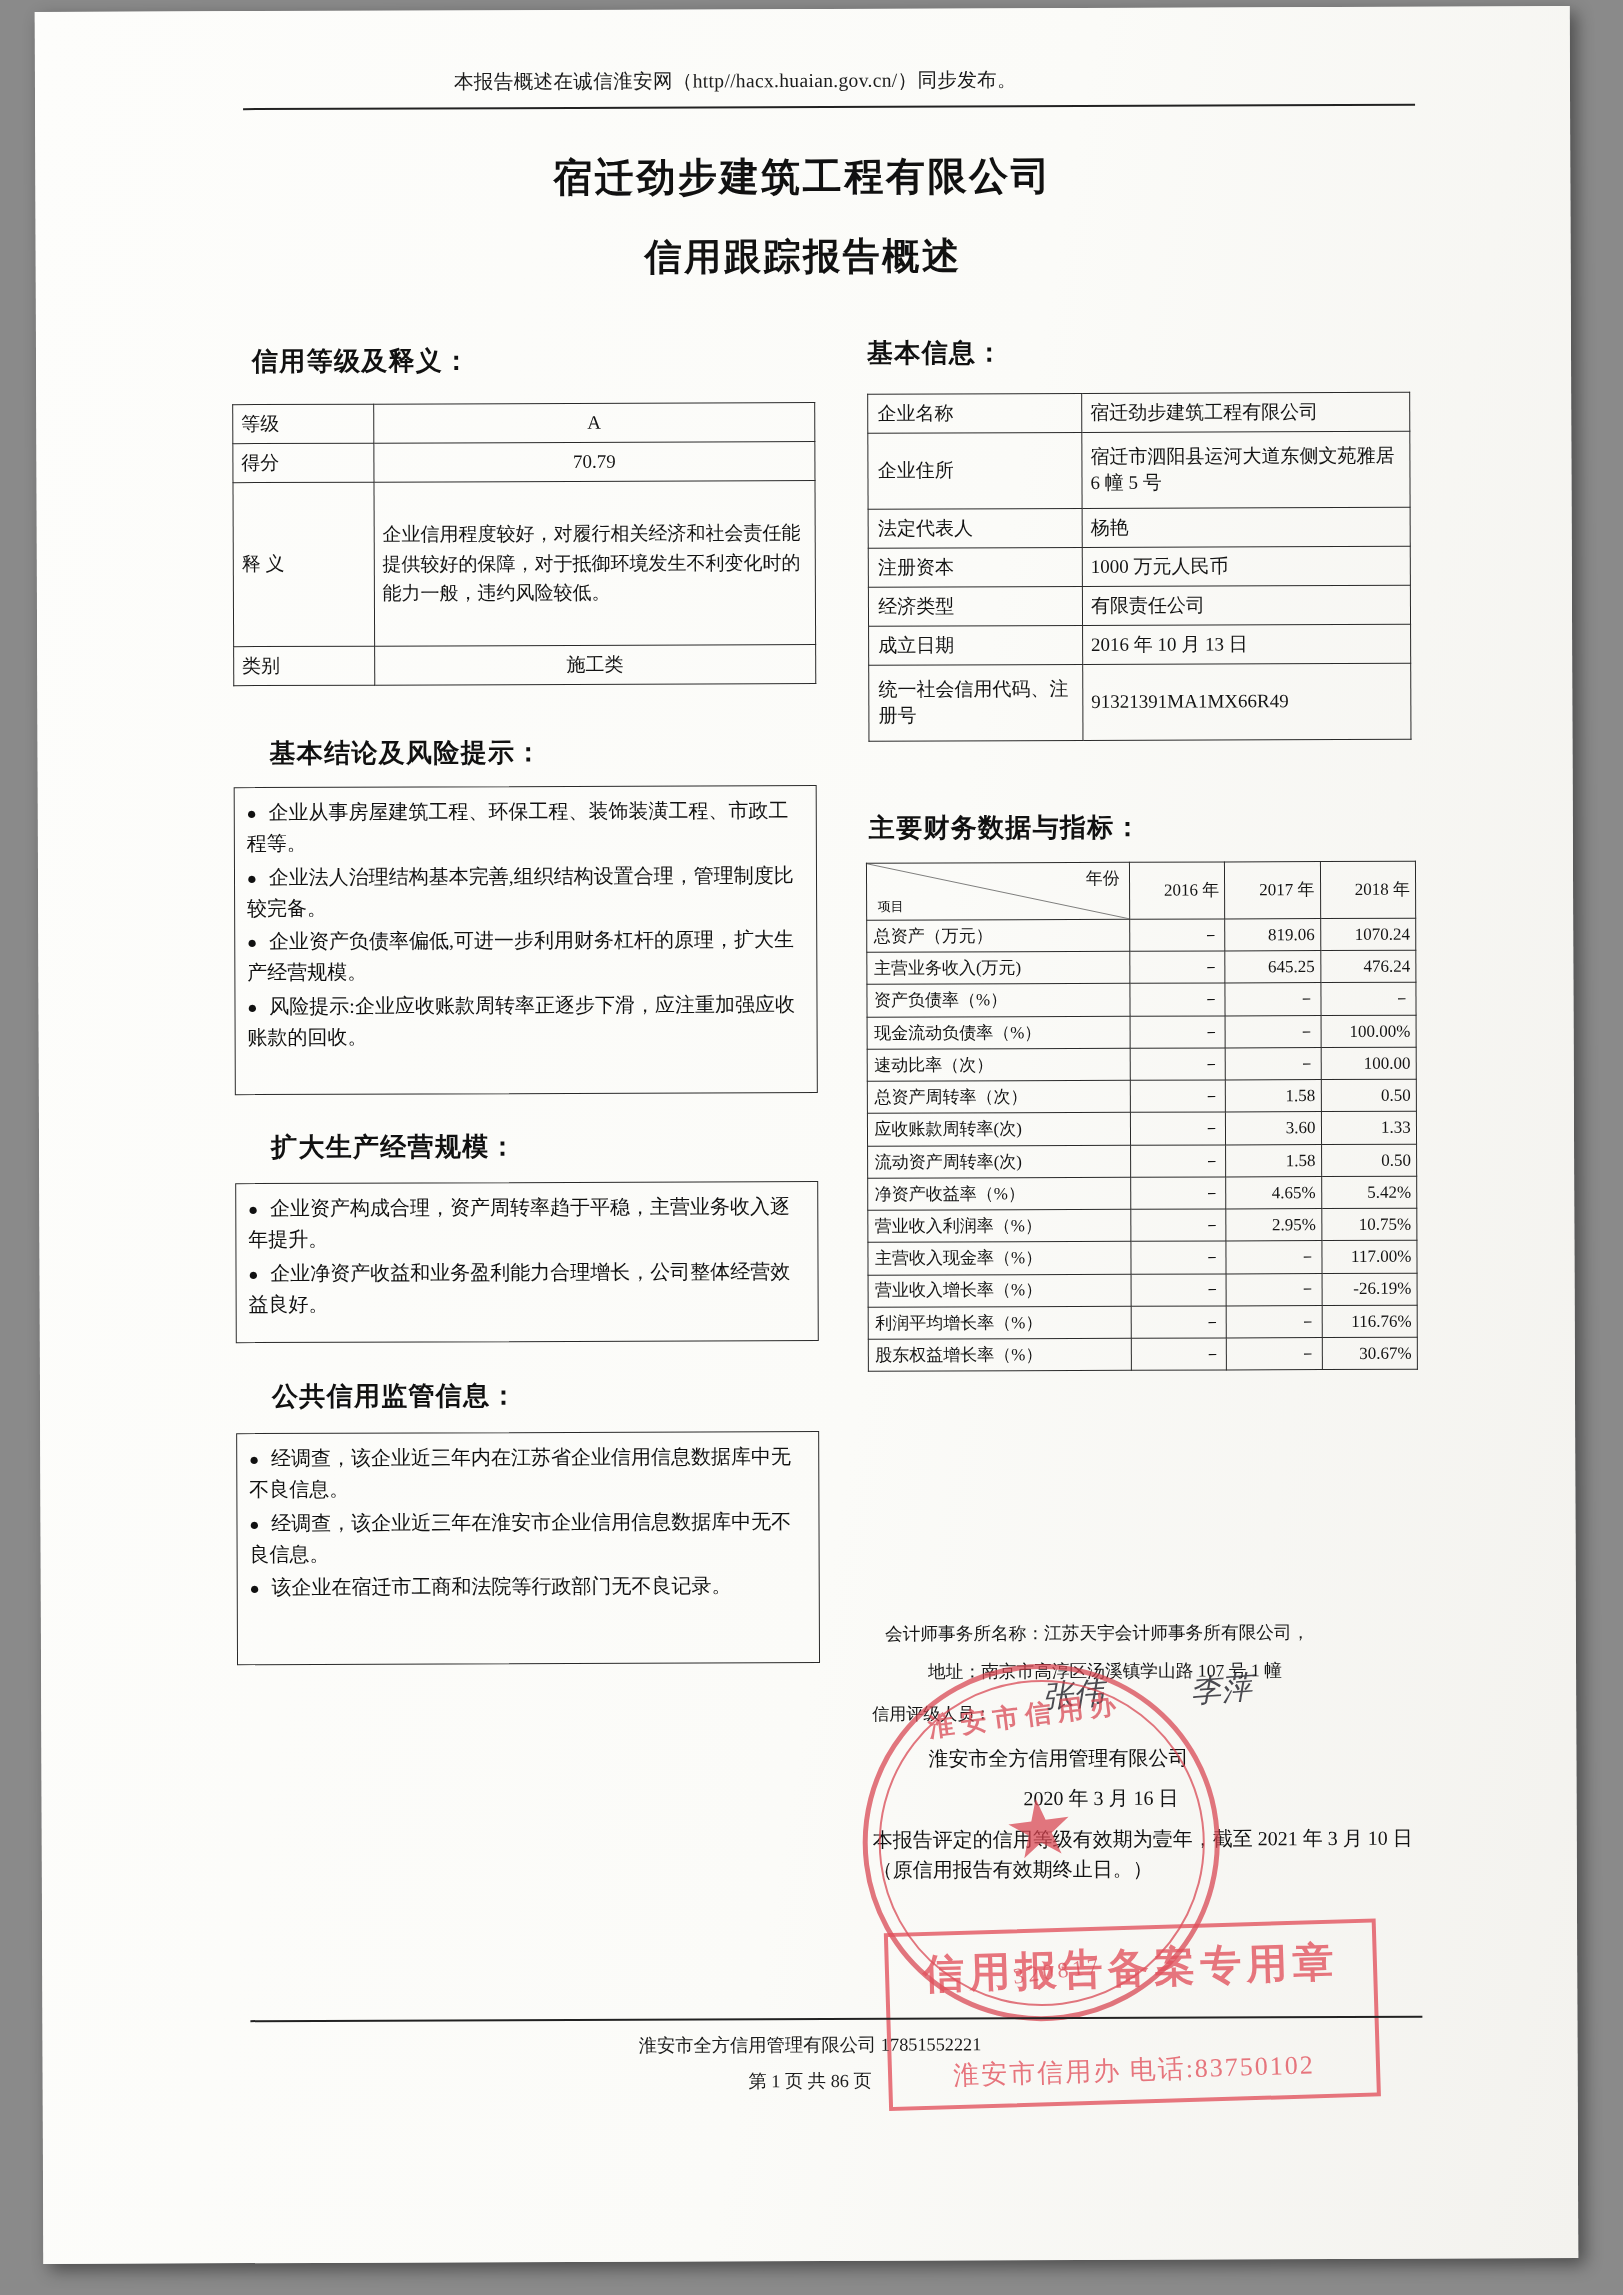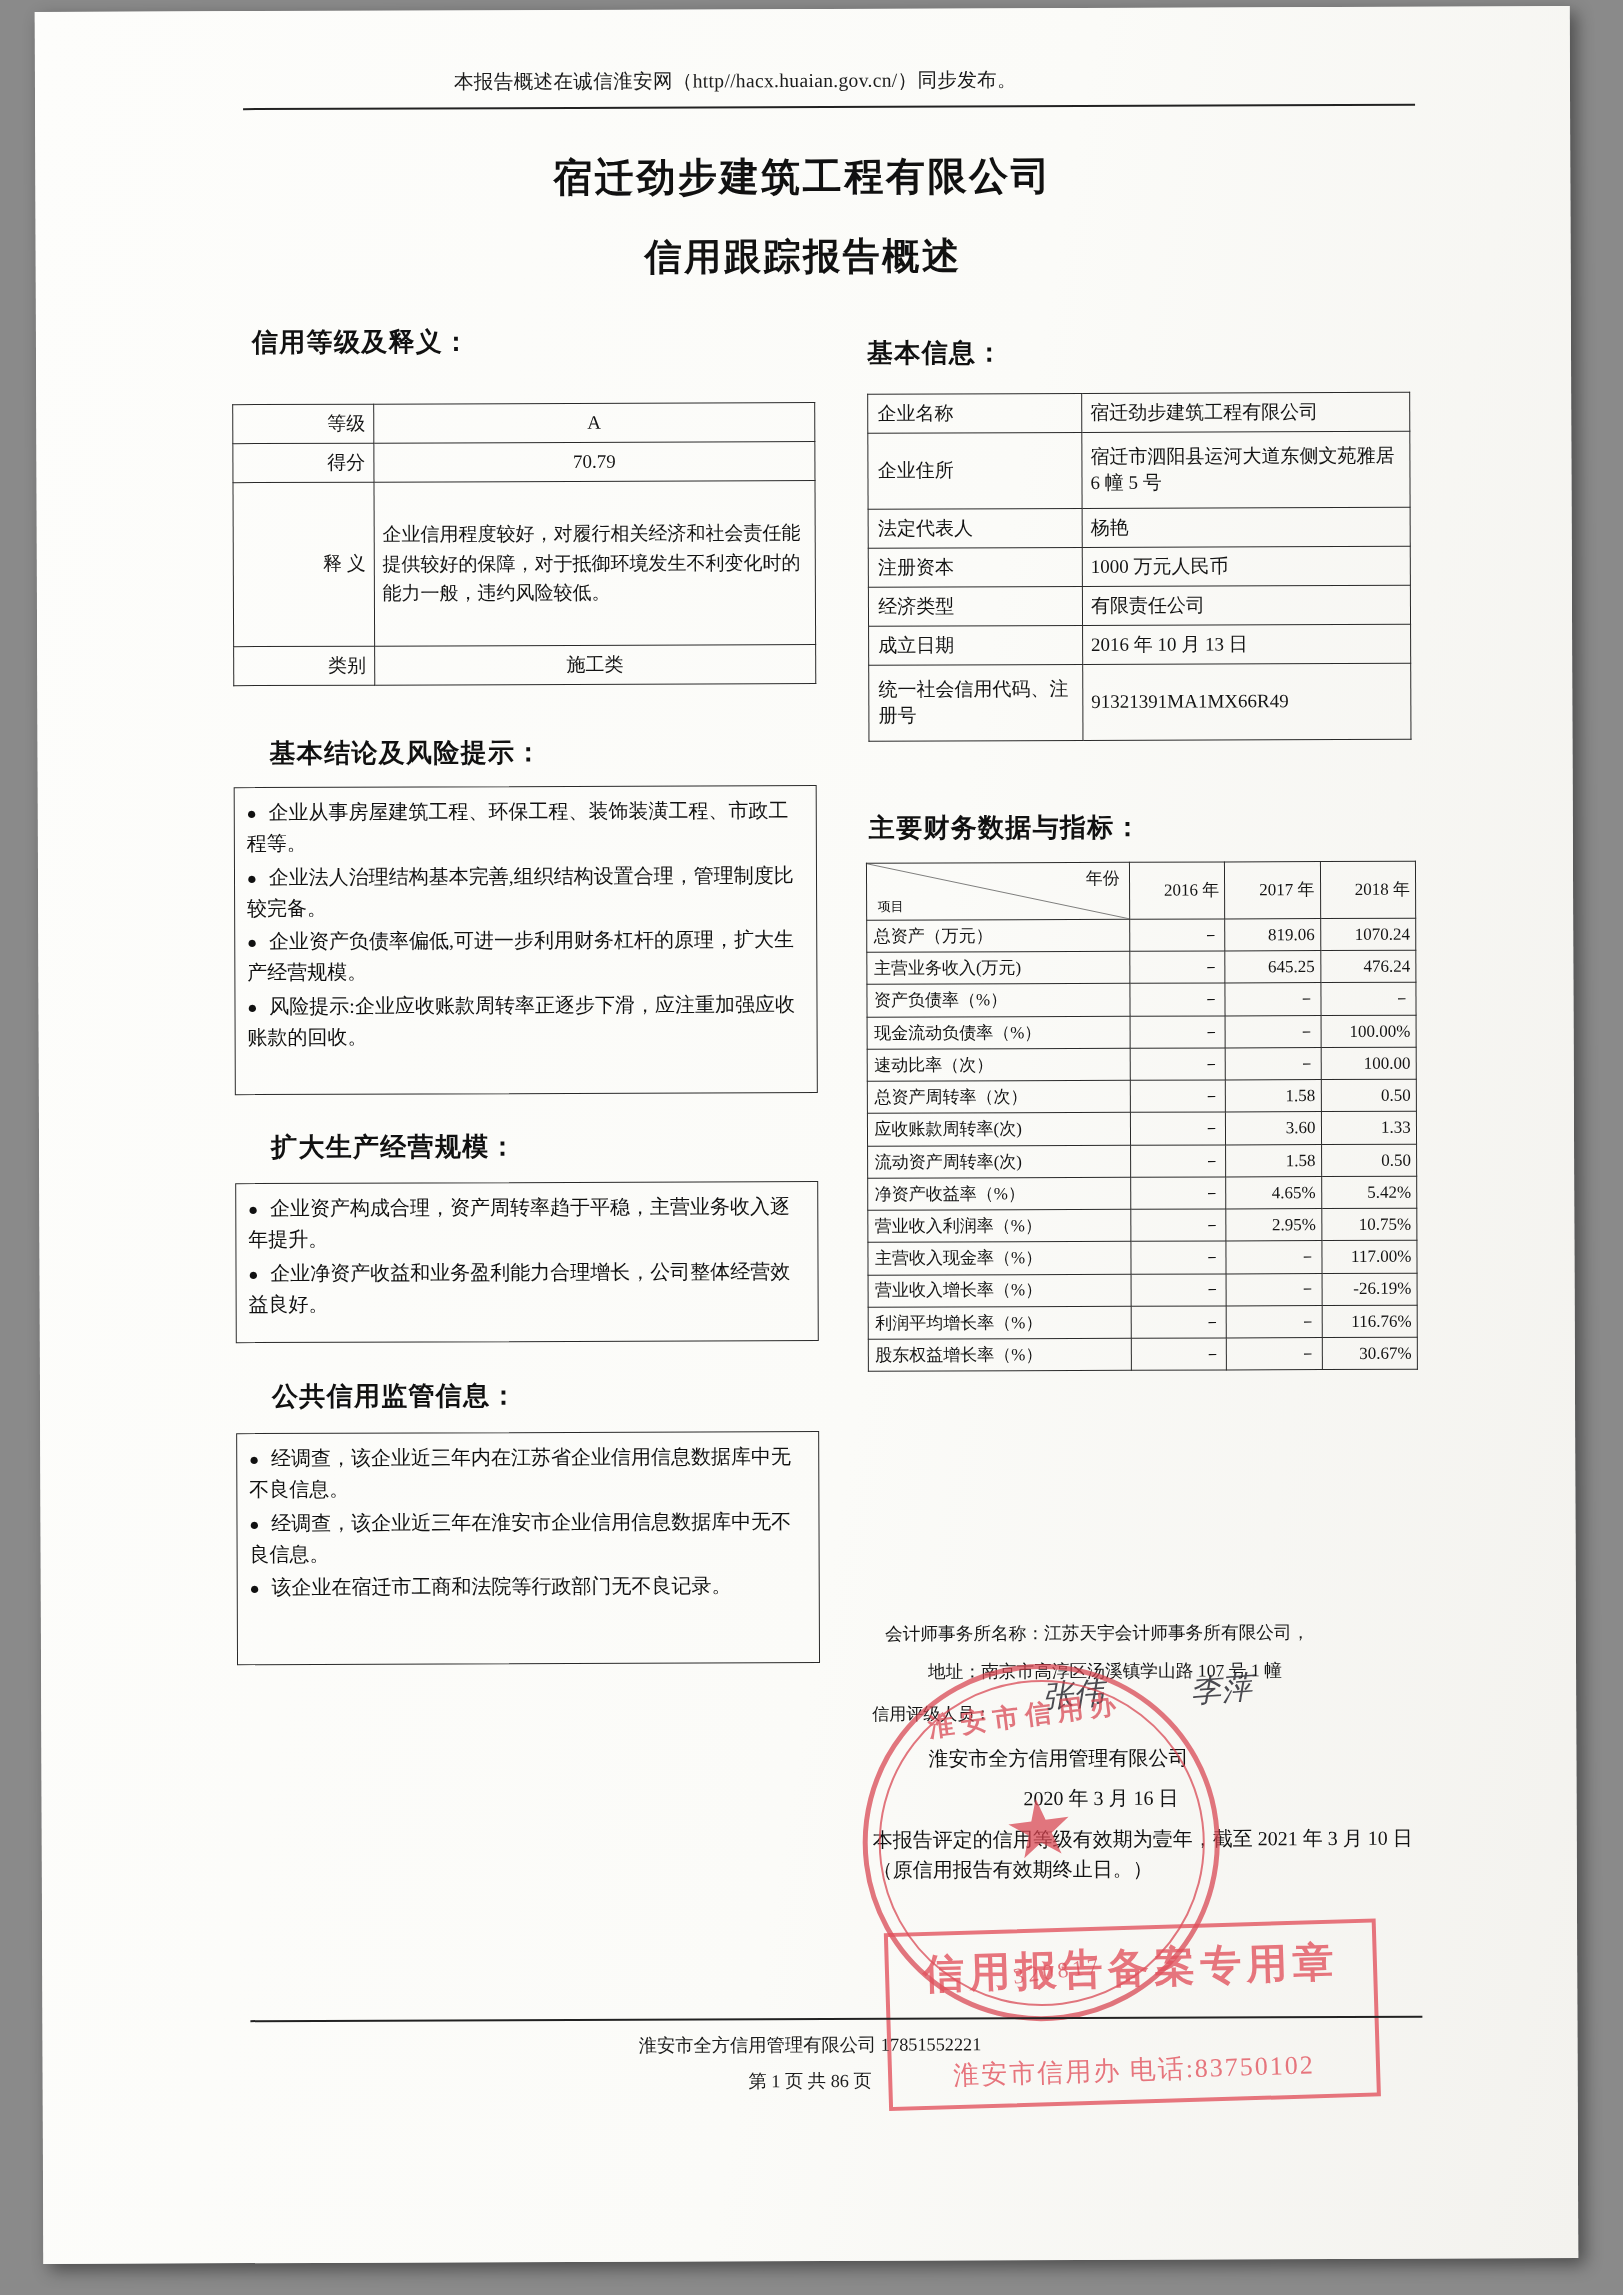--- a/index.html
+++ b/index.html
@@ -98,21 +98,21 @@
     border: 1.3px solid #2a2a2a;
     padding: 5.9px 7.9px;
     vertical-align: middle;
     line-height: 1.38;
   }
   .c { text-align: center; }
   .l { text-align: left; }
 
   
   #rating-table { left: 196px; top: 393px; width: 583px; }
-  #rating-table td.lab { width: 124px; text-align: right; }
+  #rating-table td.lab { width: 124px; text-align: left; }
 
   
   #basic-table { left: 831px; top: 385px; width: 543px; }
   #basic-table td.lab { width: 196px; text-align: left; padding-left: 9.2px; }
 
   
   .bullet-box {
     position: absolute;
     border: 1.3px solid #2a2a2a;
     font-size: 20px;
@@ -282,21 +282,21 @@
 <div class="page">
   <div class="paper-tint"></div>
   <div class="inner">
 
     <div class="header-note">本报告概述在诚信淮安网（http//hacx.huaian.gov.cn/）同步发布。</div>
     <div class="header-rule"></div>
 
     <div class="doc-title1">宿迁劲步建筑工程有限公司</div>
     <div class="doc-title2">信用跟踪报告概述</div>
 
-    <div class="sec-title" style="left:216px; top:314px;">信用等级及释义：</div>
+    <div class="sec-title" style="left:216px; top:333px;">信用等级及释义：</div>
 
     <table class="tb" id="rating-table">
       <tbody>
           <tr>
         <td class="lab">等级</td>
         <td class="c">A</td>
       </tr>
       <tr>
         <td class="lab">得分</td>
         <td class="c">70.79</td>

